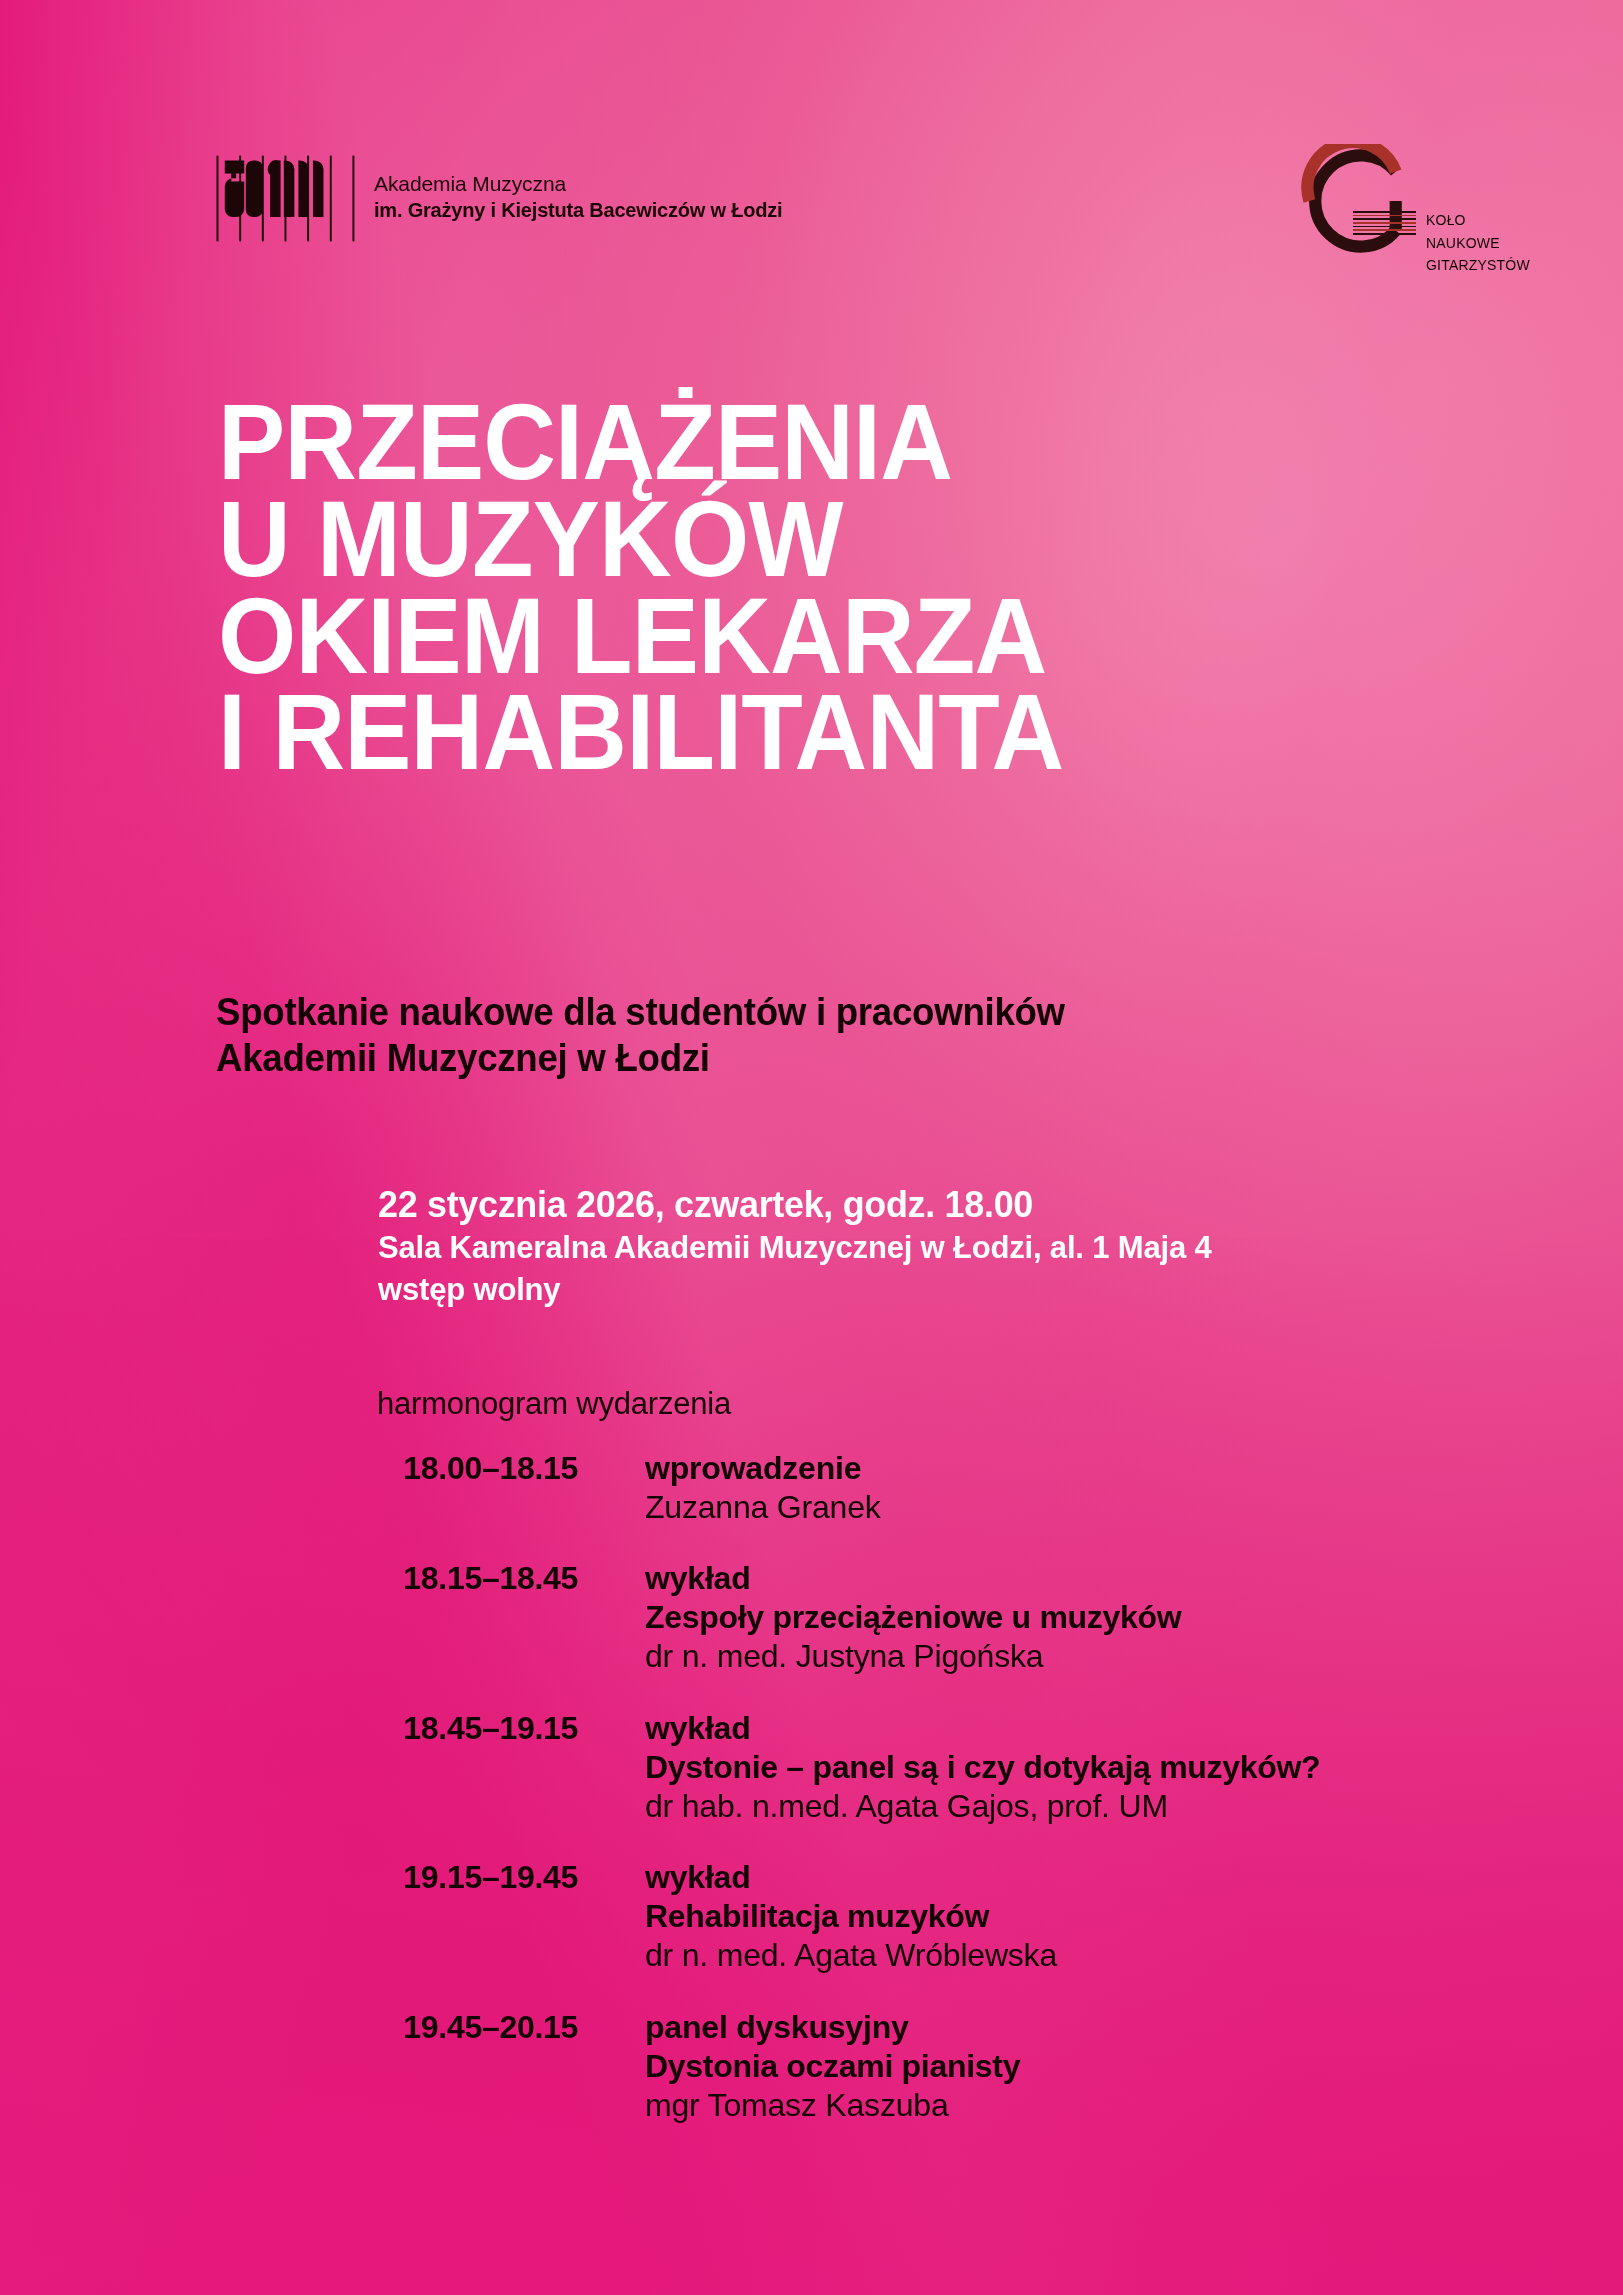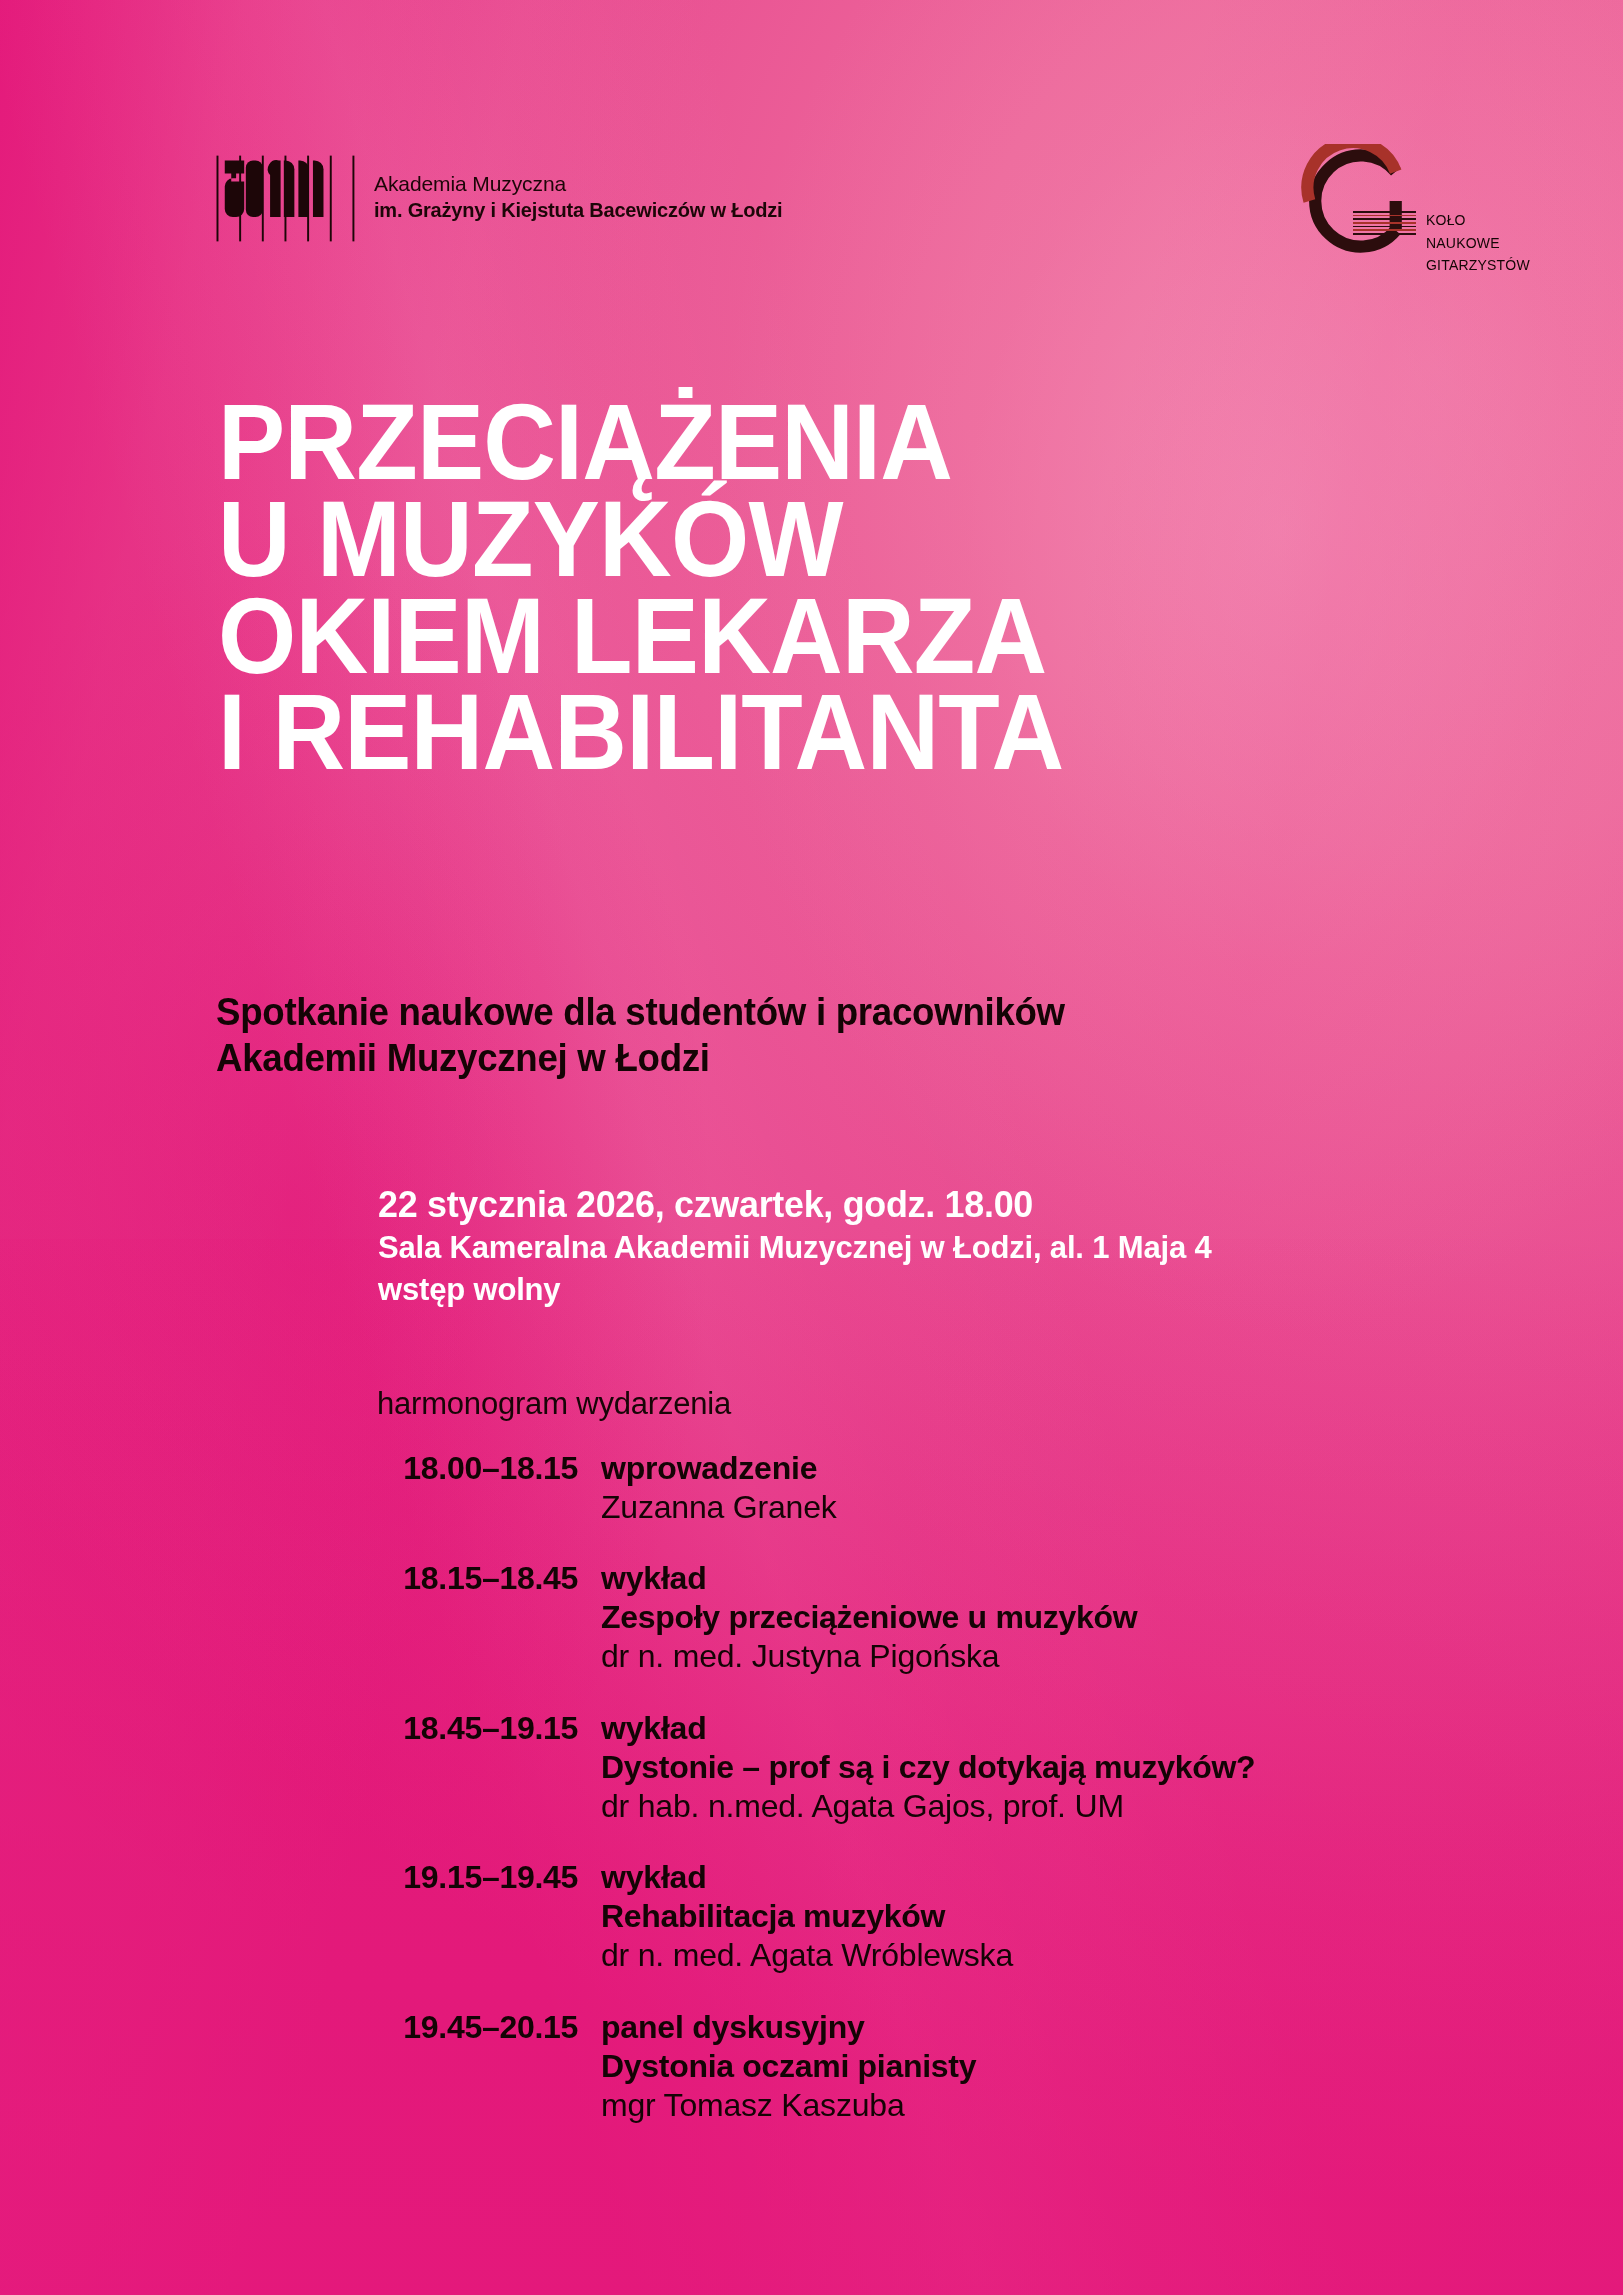--- a/index.html
+++ b/index.html
@@ -233,21 +233,21 @@
     text-align: right;
     padding-right: 23px;
     box-sizing: border-box;
     color: #140405;
     font-size: 32px;
     font-weight: 700;
     letter-spacing: -0.3px;
     line-height: 1.18;
     white-space: nowrap;
   }
-  .sbody { flex: 1 1 auto; }
+  .sbody { flex: 1 1 auto; margin-left: 44px; }
   .stype {
     color: #140405;
     font-size: 32px;
     font-weight: 700;
     letter-spacing: -0.2px;
     line-height: 1.18;
     white-space: nowrap;
   }
   .stitle {
     color: #140405;
@@ -372,21 +372,21 @@
           <div class="stype">wykład</div>
           <div class="stitle">Zespoły przeciążeniowe u muzyków</div>
           <div class="sperson">dr n. med. Justyna Pigońska</div>
         </div>
       </div>
 
       <div class="srow">
         <div class="stime">18.45–19.15</div>
         <div class="sbody">
           <div class="stype">wykład</div>
-          <div class="stitle">Dystonie – prof są i czy dotykają muzyków?</div>
+          <div class="stitle">Dystonie – panel są i czy dotykają muzyków?</div>
           <div class="sperson">dr hab. n.med. Agata Gajos, prof. UM</div>
         </div>
       </div>
 
       <div class="srow">
         <div class="stime">19.15–19.45</div>
         <div class="sbody">
           <div class="stype">wykład</div>
           <div class="stitle">Rehabilitacja muzyków</div>
           <div class="sperson">dr n. med. Agata Wróblewska</div>

